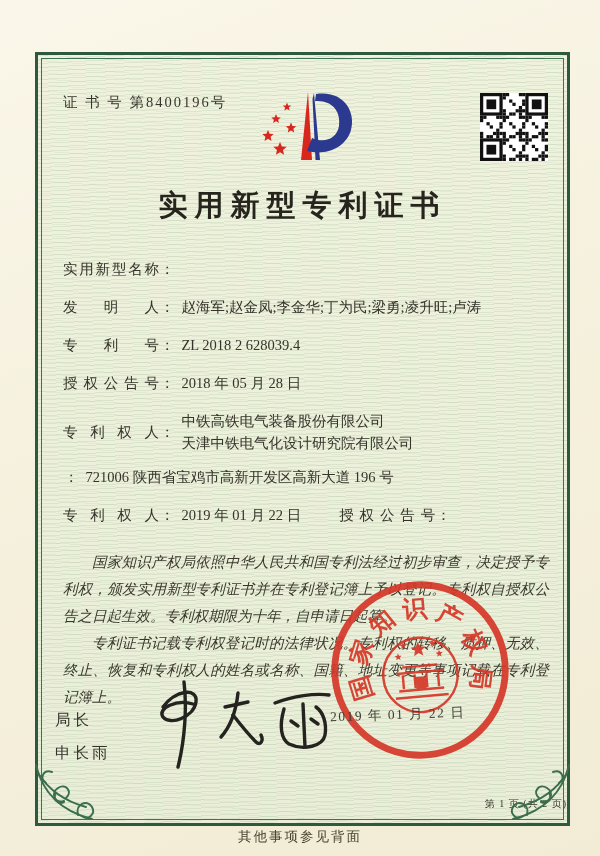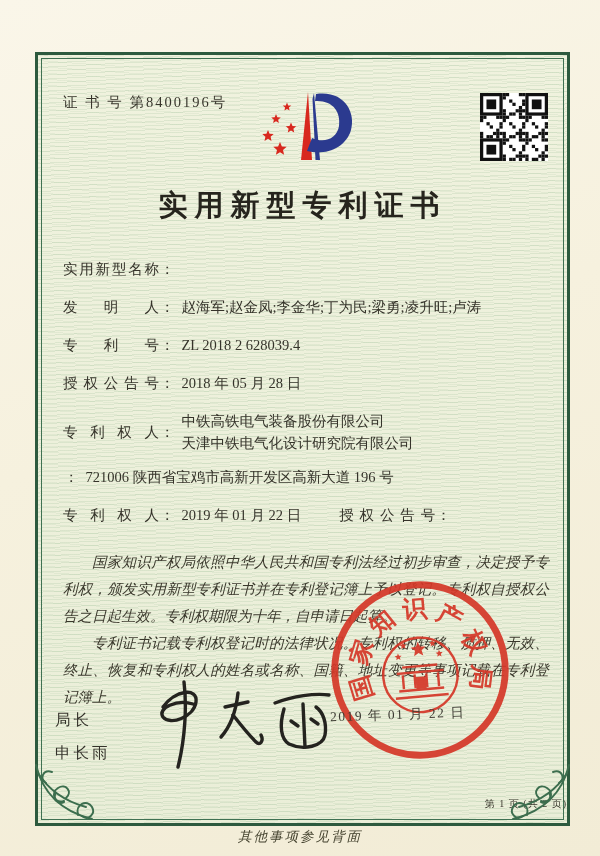--- a/index.html
+++ b/index.html
@@ -30,21 +30,21 @@
   .paras p{margin:0;text-indent:2em;text-align:justify;}
   .signer{position:absolute;left:17px;top:648px;font-size:15.5px;line-height:33px;
           letter-spacing:3px;color:#34322a;}
   .signature{position:absolute;left:105px;top:622px;}
   .seal{position:absolute;left:322px;top:572px;transform:rotate(-5deg);opacity:.92;}
   .seal-date{position:absolute;left:330px;top:706px;font-size:13.5px;letter-spacing:1.5px;
              color:#3d3b33;transform:rotate(-2deg);}
   .page-num{position:absolute;left:0;right:0;bottom:12px;text-align:right;
             font-size:10px;letter-spacing:1px;color:#3a382e;}
   .footer-note{position:absolute;left:0;right:0;top:828px;text-align:center;
-               font-size:13.5px;font-style:italic;letter-spacing:2px;color:#45432f;}
+               font-size:13.5px;letter-spacing:2px;color:#45432f;}
   .corner{position:absolute;bottom:-6px;}
   .corner.left{left:-8px;}
   .corner.right{right:-8px;transform:scaleX(-1);}
   svg{display:block;}
 </style>
 </head>
 <body>
 
 <div class="page">
 

